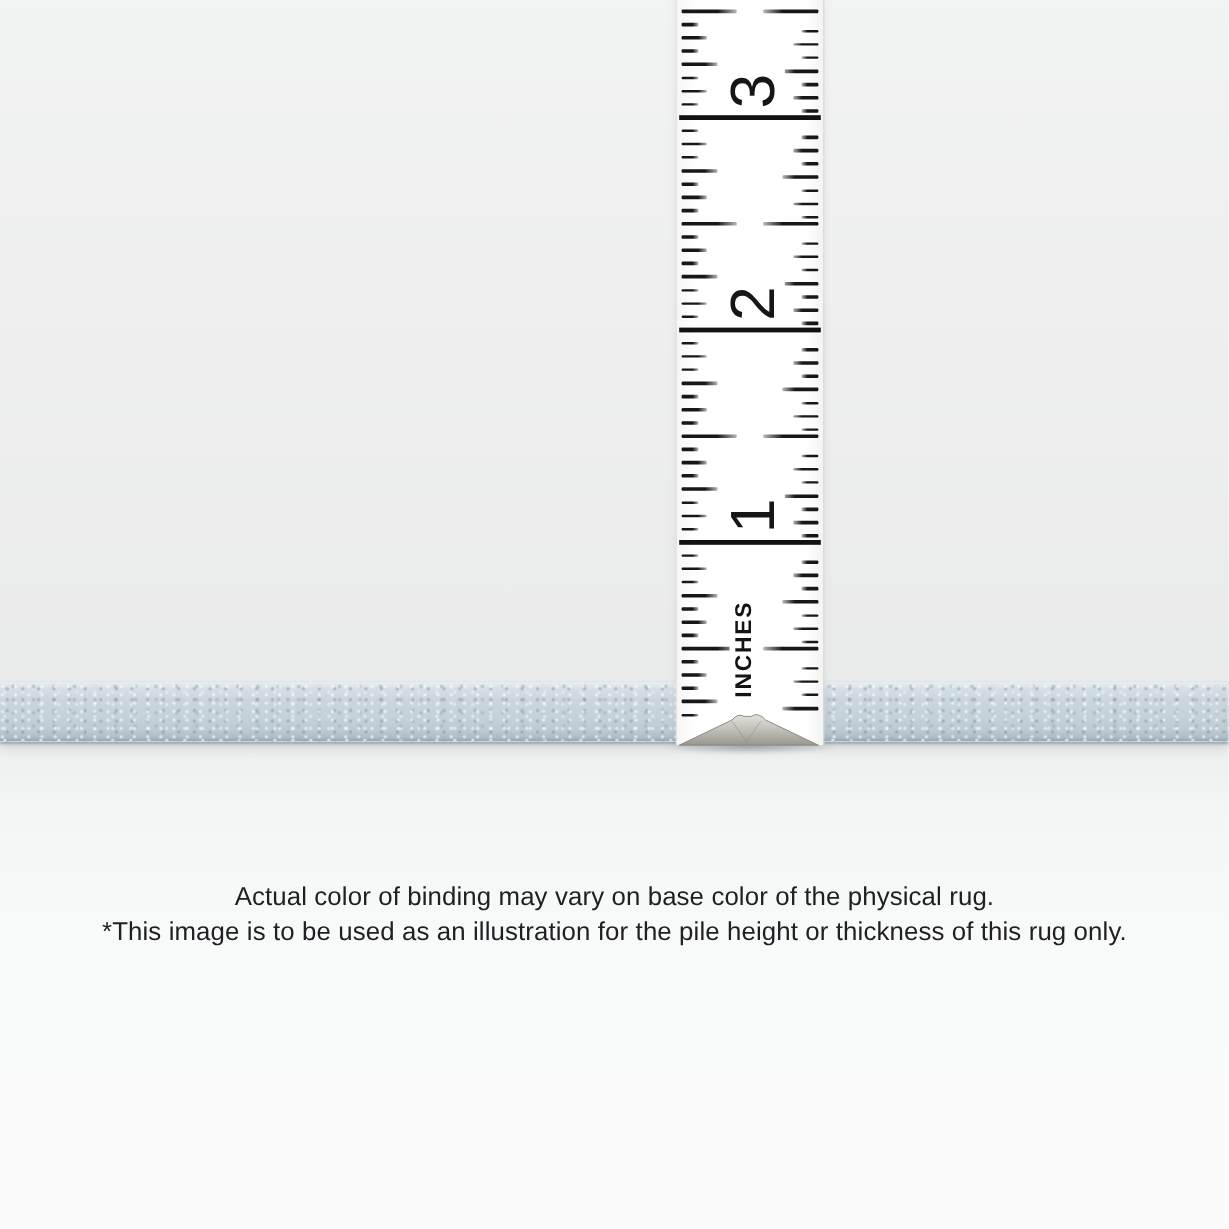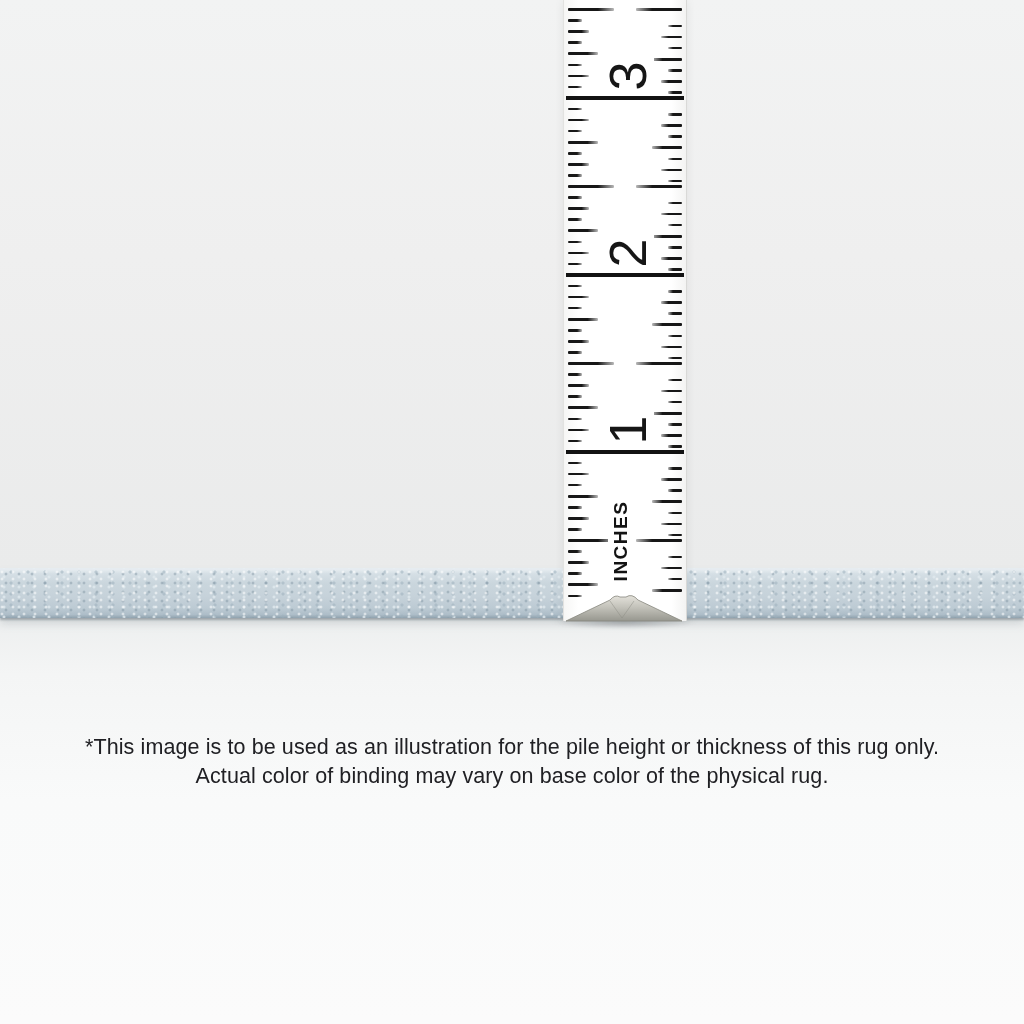--- a/index.html
+++ b/index.html
@@ -198,17 +198,17 @@
         <stop offset="0" stop-color="#e4e2db"></stop>
         <stop offset="0.45" stop-color="#c4c3bb"></stop>
         <stop offset="1" stop-color="#97978f"></stop>
       </linearGradient>
     </defs>
     <path d="M8 31 L52 10 Q57 4 62 7 L68 7 Q74 3 80 10 L124 31 Z" fill="url(#metal)" stroke="#87877e" stroke-width="0.8"></path>
     <path d="M52 11 L64 28 L76 11" fill="none" stroke="#8d8d84" stroke-width="0.7" opacity="0.7"></path>
   </svg>
 
   <div class="disclaimer">
+    <div>Actual color of binding may vary on base color of the physical rug.</div>
     <div>*This image is to be used as an illustration for the pile height or thickness of this rug only.</div>
-    <div>Actual color of binding may vary on base color of the physical rug.</div>
   </div>
 
 </div>
 
 </body></html>

